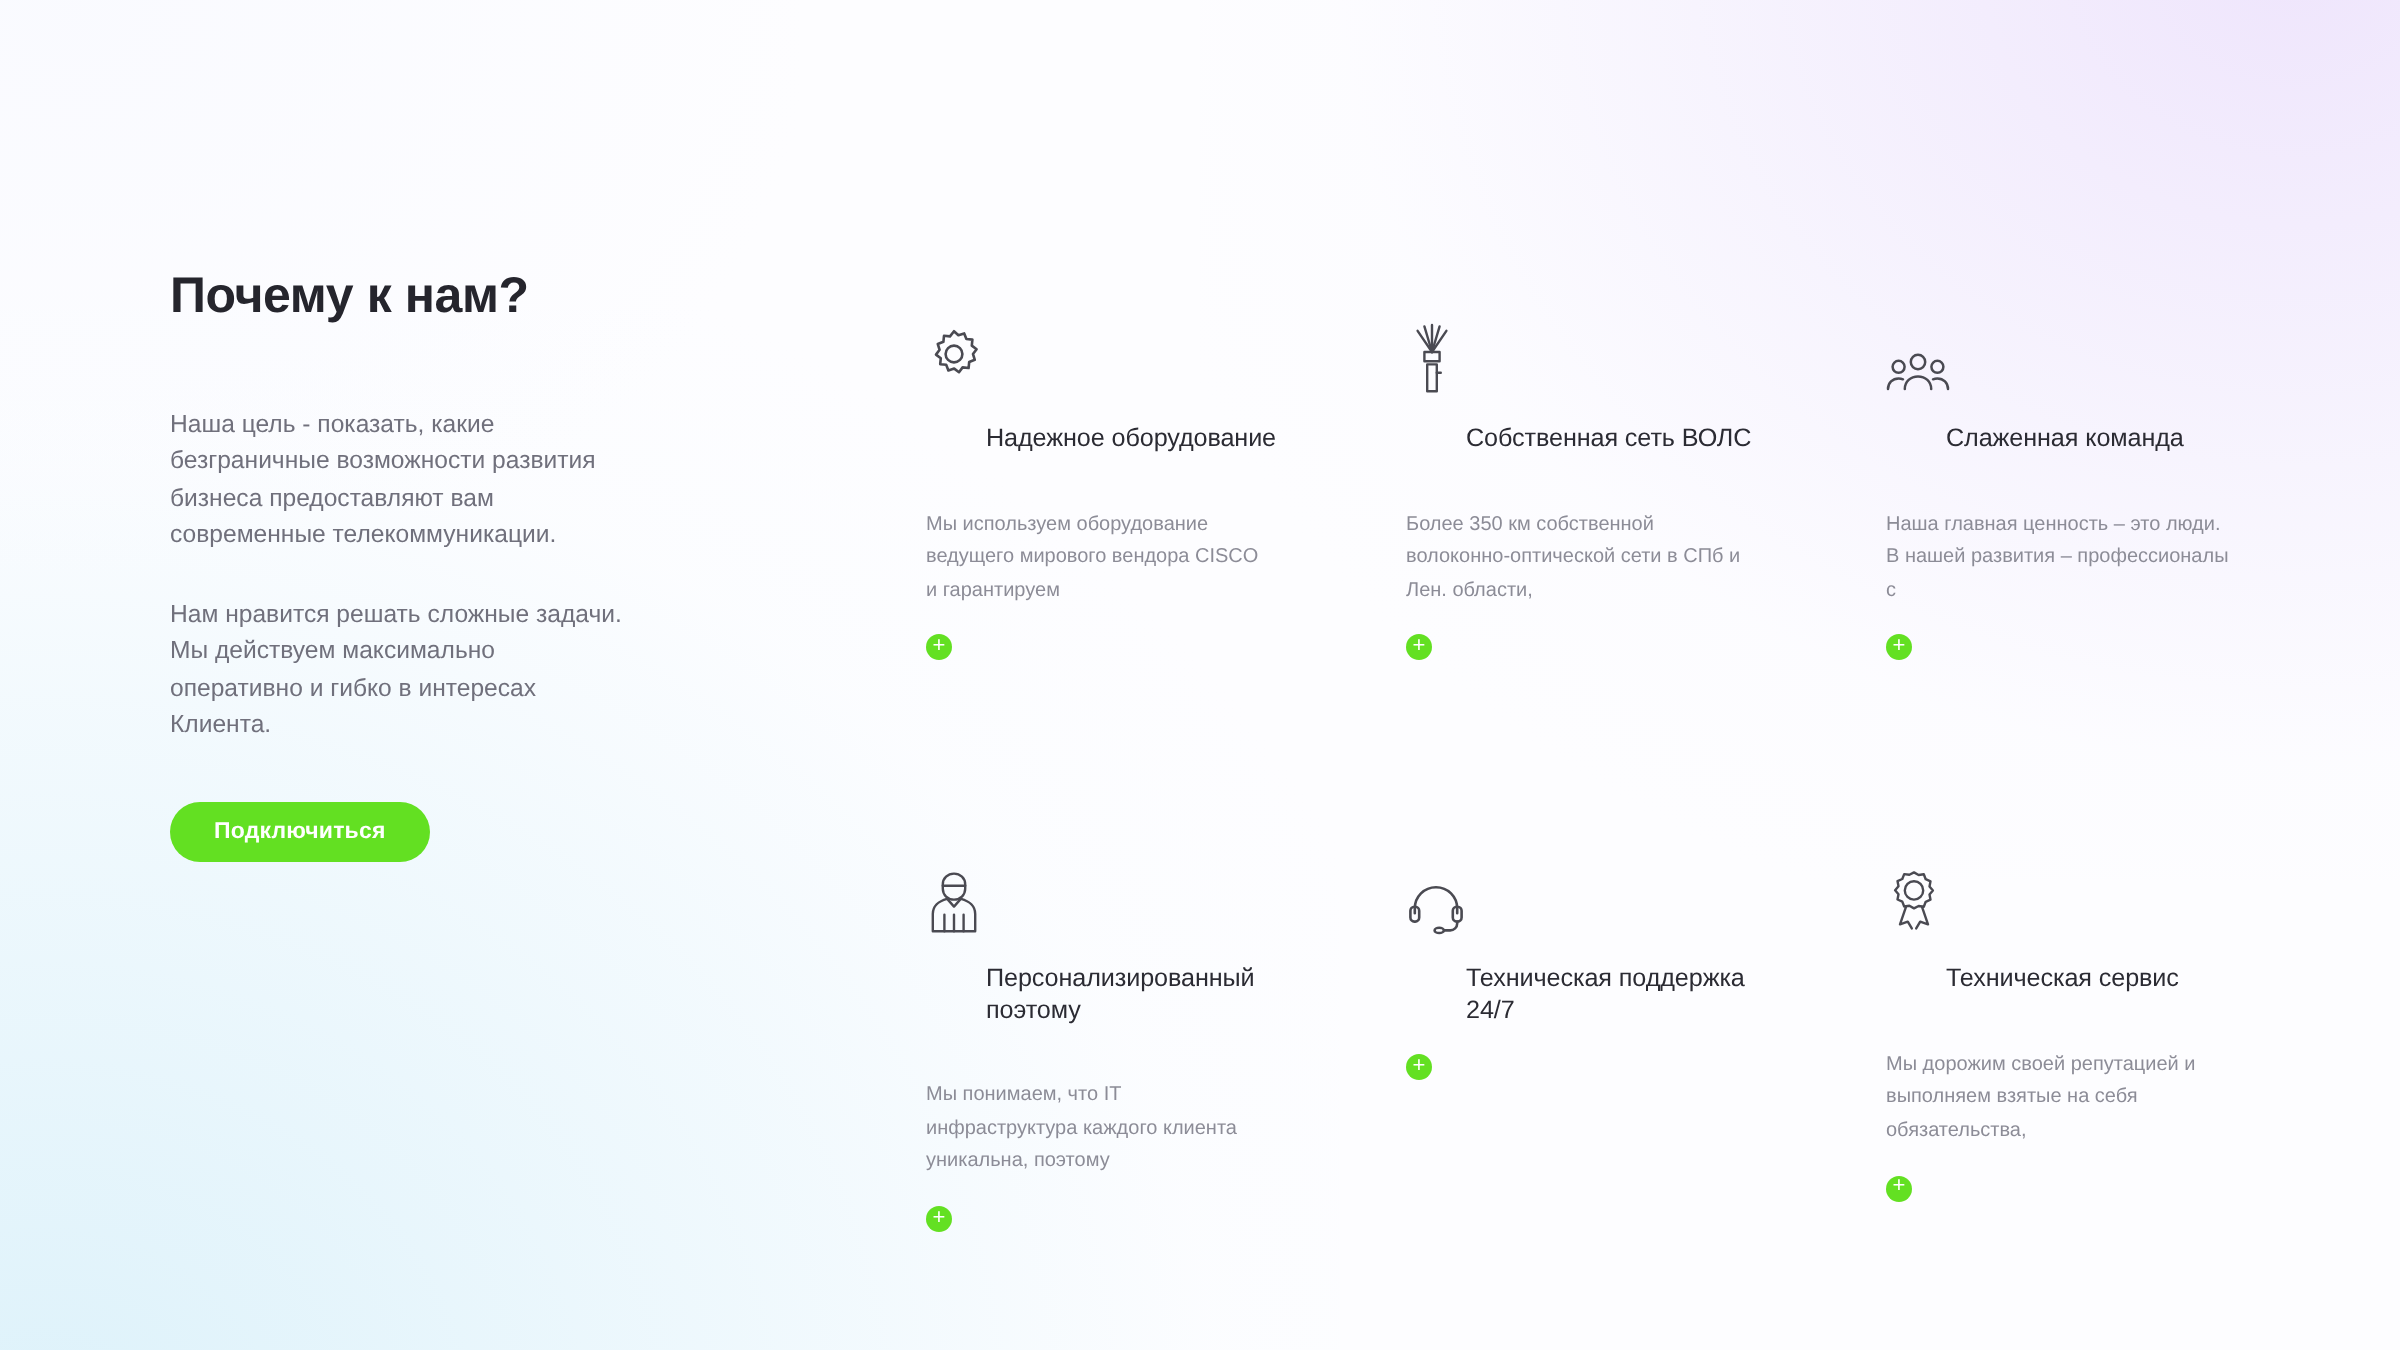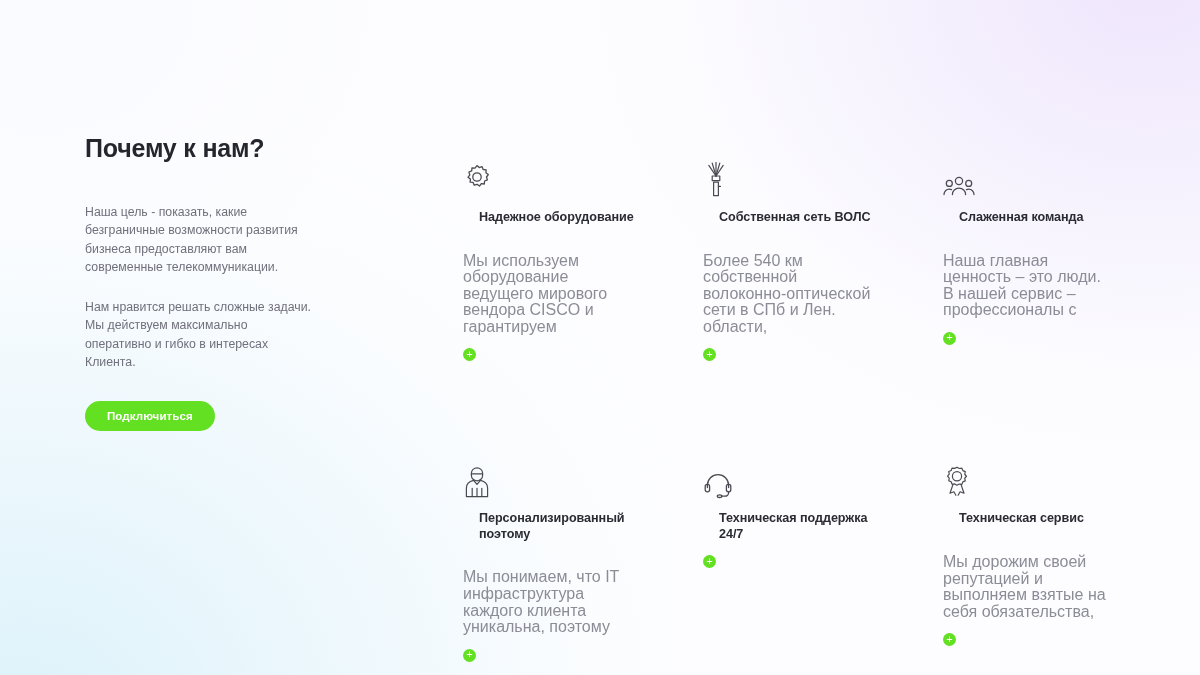--- a/index.html
+++ b/index.html
@@ -132,32 +132,32 @@
   .feature-icon {
     height: 42px;
     display: flex;
     align-items: flex-end;
     margin-bottom: 12px;
   }
   .feature-icon svg {
     display: block;
   }
   .feature-title {
-    margin: 0;
+    margin: 14px;
     font-size: 12.6px;
     line-height: 15.5px;
-    font-weight: 700;
+    font-weight: 400;
     color: #2b2b33;
     letter-spacing: -0.05px;
     max-width: 172px;
     padding-left: 16px;
   }
   .feature-text {
     margin: 27px 0 0 0;
-    font-size: 16px;
+    font-size: 10px;
     line-height: 16.6px;
     color: #8c8c97;
     max-width: 172px;
   }
   .feature-more {
     margin-top: 13px;
     width: 13px;
     height: 13px;
     border: none;
     padding: 0;
@@ -229,39 +229,39 @@
           <path d="M13 16L9.2 3.2"></path>
           <path d="M13 16L5.8 5.4"></path>
           <path d="M13 16l3.8-12.8"></path>
           <path d="M13 16l7.2-10.6"></path>
           <rect x="9.2" y="16" width="7.6" height="4.6"></rect>
           <path d="M10.6 22.2h4.8v13.4h-4.8z"></path>
           <path d="M15.4 26.4h2.0"></path>
         </svg>
       </div>
       <h3 class="feature-title">Собственная сеть ВОЛС</h3>
-      <p class="feature-text">Более 540 км собственной волоконно-оптической сети в СПб и Лен. области,</p>
+      <p class="feature-text">Более 350 км собственной волоконно-оптической сети в СПб и Лен. области,</p>
       <button class="feature-more">
         <span>+</span>
       </button>
     </div>
 
     <div class="feature" data-index="2">
       <div class="feature-icon">
         <svg width="32" height="24" viewBox="0 0 32 24" fill="none" stroke="#4a4a52" stroke-width="1.25" stroke-linecap="round" stroke-linejoin="round">
           <circle cx="16" cy="7" r="3.6"></circle>
           <path d="M9.4 20.5c0-3.7 2.9-6.3 6.6-6.3s6.6 2.6 6.6 6.3"></path>
           <circle cx="6.3" cy="9.4" r="3.0"></circle>
           <path d="M1 20.5c0-3.1 2.3-5.3 5.3-5.3 0.8 0 1.5 0.15 2.2 0.45"></path>
           <circle cx="25.7" cy="9.4" r="3.0"></circle>
           <path d="M31 20.5c0-3.1-2.3-5.3-5.3-5.3-0.8 0-1.5 0.15-2.2 0.45"></path>
         </svg>
       </div>
       <h3 class="feature-title">Слаженная команда</h3>
-      <p class="feature-text">Наша главная ценность – это люди. В нашей сервис – профессионалы с</p>
+      <p class="feature-text">Наша главная ценность – это люди. В нашей развития – профессионалы с</p>
       <button class="feature-more">
         <span>+</span>
       </button>
     </div>
 
     <div class="feature" data-index="3">
       <div class="feature-icon">
         <svg width="28" height="34" viewBox="0 0 28 34" fill="none" stroke="#4a4a52" stroke-width="1.2" stroke-linecap="round" stroke-linejoin="round">
           <path d="M8.4 8.2c0-3.1 2.5-5.4 5.6-5.4s5.6 2.3 5.6 5.4v2.2c0 3.1-2.5 5.4-5.6 5.4s-5.6-2.3-5.6-5.4z"></path>
           <path d="M8.4 8.9h11.2"></path>

